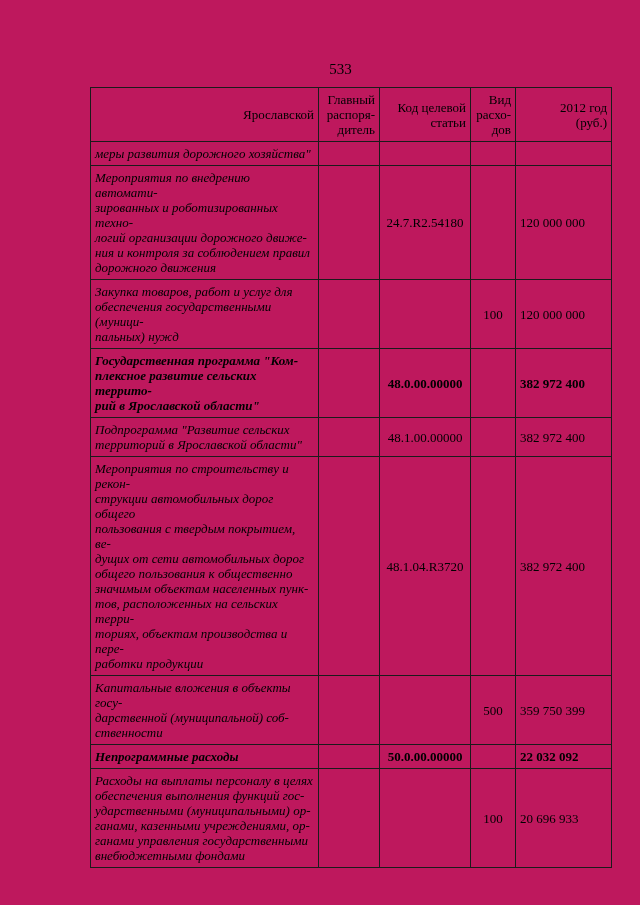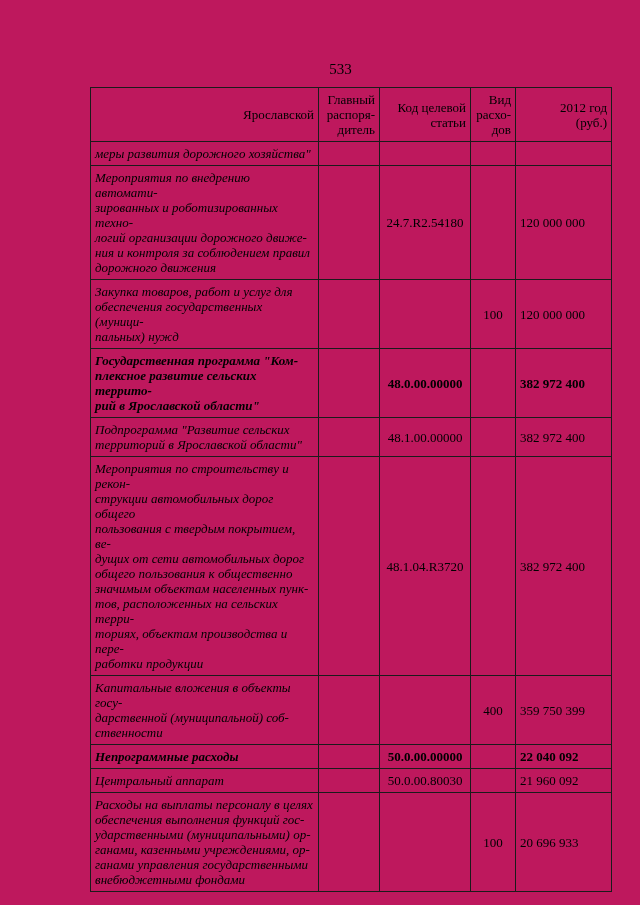--- a/index.html
+++ b/index.html
@@ -113,21 +113,21 @@
 логий организации дорожного движе-
 ния и контроля за соблюдением правил
 дорожного движения</td>
         <td class="adm-cell"></td>
         <td class="code-cell">24.7.R2.54180</td>
         <td class="vid-cell"></td>
         <td class="amount-cell">120 000 000</td>
       </tr>
       <tr>
         <td class="name-cell">Закупка товаров, работ и услуг для
-обеспечения государственных (муници-
+обеспечения государственными (муници-
 пальных) нужд</td>
         <td class="adm-cell"></td>
         <td class="code-cell"></td>
         <td class="vid-cell">100</td>
         <td class="amount-cell">120 000 000</td>
       </tr>
       <tr class="program-row">
         <td class="name-cell">Государственная программа "Ком-
 плексное развитие сельских террито-
 рий в Ярославской области"</td>
@@ -158,36 +158,29 @@
         <td class="code-cell">48.1.04.R3720</td>
         <td class="vid-cell"></td>
         <td class="amount-cell">382 972 400</td>
       </tr>
       <tr>
         <td class="name-cell">Капитальные вложения в объекты госу-
 дарственной (муниципальной) соб-
 ственности</td>
         <td class="adm-cell"></td>
         <td class="code-cell"></td>
-        <td class="vid-cell">400</td>
+        <td class="vid-cell">500</td>
         <td class="amount-cell">359 750 399</td>
       </tr>
       <tr class="program-row">
         <td class="name-cell">Непрограммные расходы</td>
         <td class="adm-cell"></td>
         <td class="code-cell">50.0.00.00000</td>
         <td class="vid-cell"></td>
-        <td class="amount-cell">22 040 092</td>
-      </tr>
-      <tr>
-        <td class="name-cell">Центральный аппарат</td>
-        <td class="adm-cell"></td>
-        <td class="code-cell">50.0.00.80030</td>
-        <td class="vid-cell"></td>
-        <td class="amount-cell">21 960 092</td>
+        <td class="amount-cell">22 032 092</td>
       </tr>
       <tr>
         <td class="name-cell">Расходы на выплаты персоналу в целях
 обеспечения выполнения функций гос-
 ударственными (муниципальными) ор-
 ганами, казенными учреждениями, ор-
 ганами управления государственными
 внебюджетными фондами</td>
         <td class="adm-cell"></td>
         <td class="code-cell"></td>

